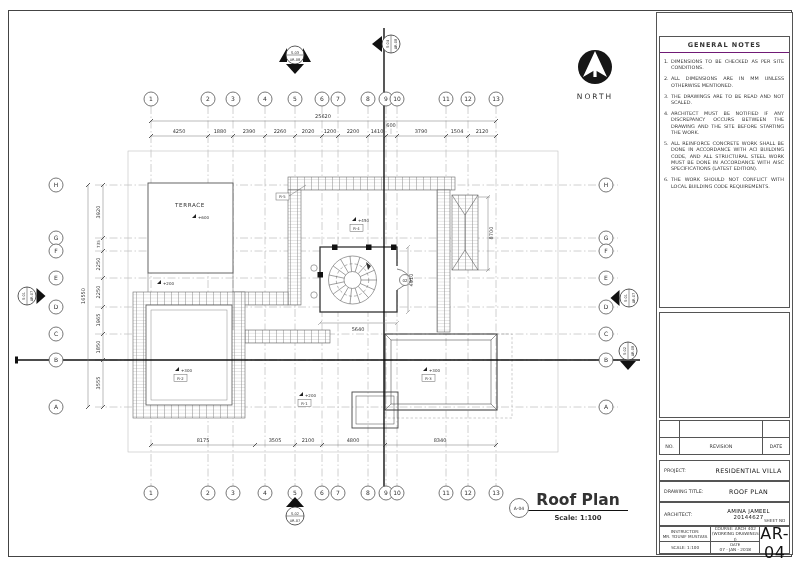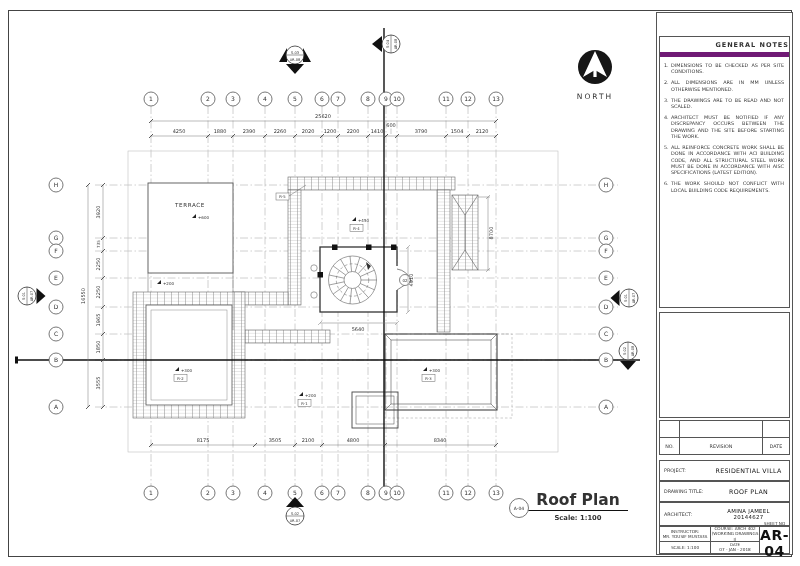--- a/index.html
+++ b/index.html
@@ -1,39 +1,39 @@
 <!DOCTYPE html>
 <html><head>
 <meta charset="utf-8">
 <style>
   html,body{margin:0;padding:0;background:#e8e8e8;}
   .stage{position:relative;width:800px;height:566px;background:#ffffff;overflow:hidden;
          font-family:"DejaVu Sans",sans-serif;color:#222;}
   .frame{position:absolute;left:8px;top:10px;width:782px;height:545px;border:1.2px solid #444;}
   svg{position:absolute;left:0;top:0;}
   .panel-box{position:absolute;border:1px solid #555;background:#fff;box-sizing:border-box;}
-  .notes-title{font-size:6.5px;letter-spacing:1px;text-align:right;padding:4px 0 3px 0;
-               border-bottom:5px solid #701a75;font-weight:bold;color:#333;}
+  .notes-title{font-size:6.5px;letter-spacing:1px;text-align:center;padding:4px 0 3px 0;
+               border-bottom:1px solid #701a75;font-weight:bold;color:#333;}
   .notes-list{padding:5px 5px 0 4px;}
   .note-item{display:flex;margin-bottom:4.5px;font-size:4.9px;line-height:1.3;color:#3a3a3a;}
   .note-num{width:7px;flex:none;}
   .note-text{flex:1;text-align:justify;}
   .rev-row{display:flex;height:17px;box-sizing:border-box;}
   .rev-cell{border-right:1px solid #555;box-sizing:border-box;display:flex;align-items:center;
             justify-content:center;font-size:4.8px;color:#333;}
   .tb-row{display:flex;align-items:center;box-sizing:border-box;}
   .tb-label{font-size:4.8px;color:#333;padding-left:4px;width:44px;flex:none;}
   .tb-value{font-size:6.3px;color:#111;flex:1;text-align:center;letter-spacing:.3px;}
   .tb-value.small{font-size:5.4px;line-height:1.15;}
   .bt-cell{border-right:1px solid #555;box-sizing:border-box;display:flex;flex-direction:column;
            align-items:center;justify-content:center;text-align:center;}
   .bt-top{border-bottom:1px solid #555;width:100%;box-sizing:border-box;display:flex;
           flex-direction:column;align-items:center;justify-content:center;}
   .tiny{font-size:4.2px;color:#333;line-height:1.25;}
-  .sheetno{font-size:14px;font-weight:bold;color:#111;letter-spacing:.5px;}
+  .sheetno{font-size:16px;font-weight:normal;color:#111;letter-spacing:.5px;}
   text{fill:#333;}
 </style>
 </head>
 <body>
 
 <div class="stage">
   <div class="frame"></div>
 
   <svg width="655" height="566" viewBox="0 0 655 566">
     <defs>

